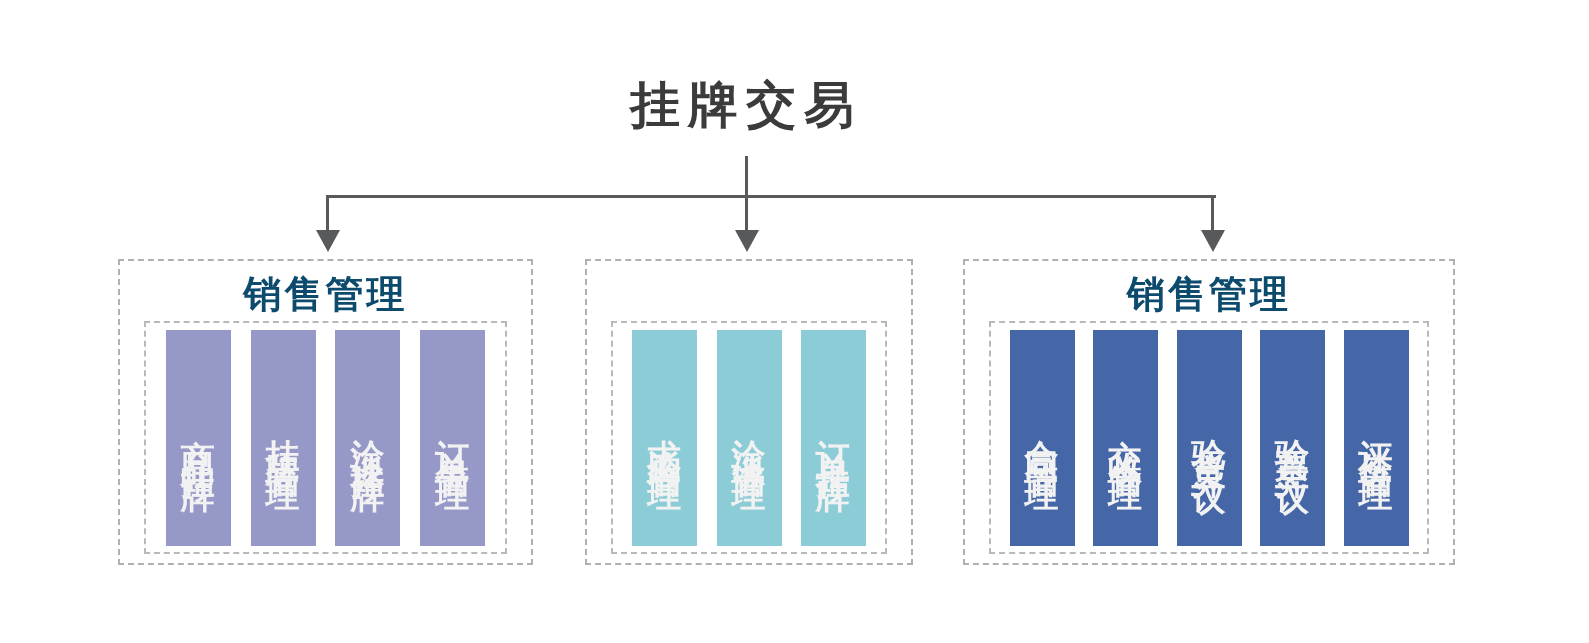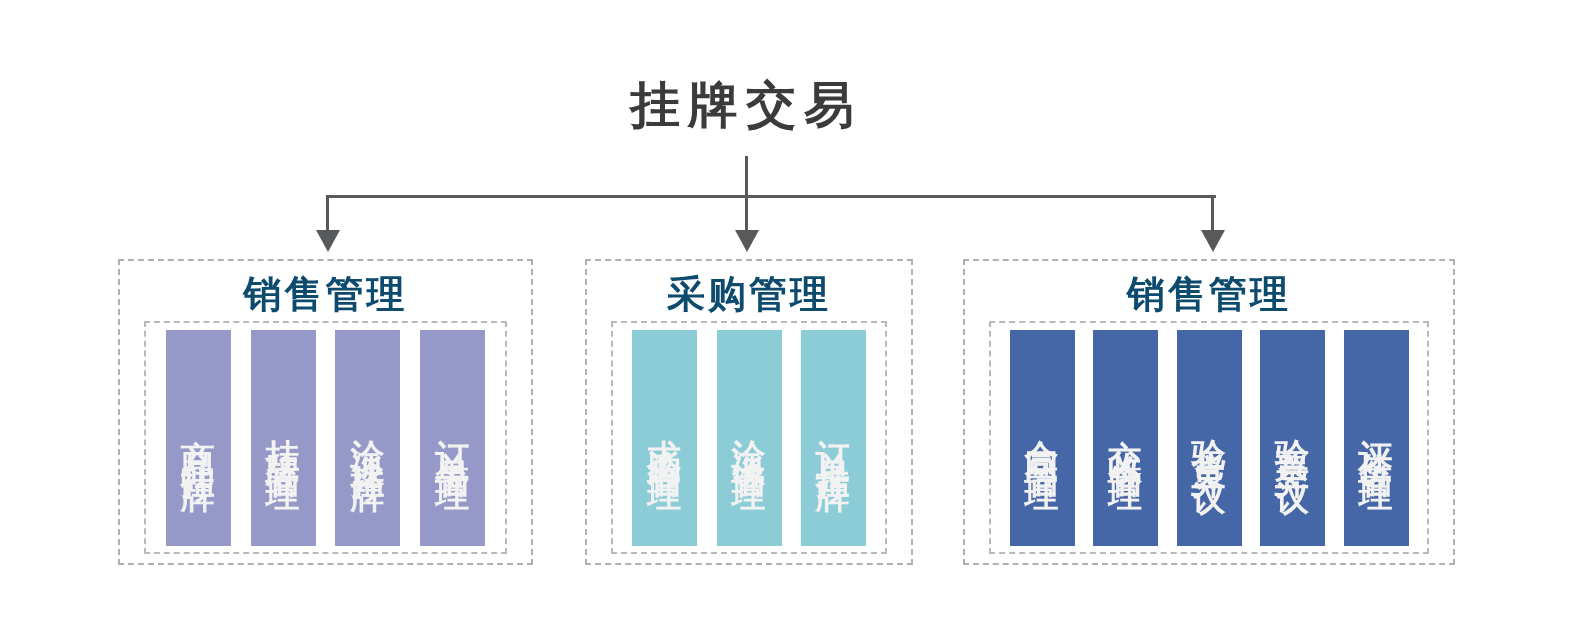--- a/index.html
+++ b/index.html
@@ -116,21 +116,20 @@
       <div class="bar" style="background-color: rgb(150, 153, 199);">
         <span class="bar-label">洽谈挂牌</span>
       </div>
       <div class="bar" style="background-color: rgb(150, 153, 199);">
         <span class="bar-label">订单管理</span>
       </div>
     </div>
   </section>
 
   <section class="group group-middle">
-    <div class="group-header">采购管理</div>
     <div class="group-inner">
       <div class="bar" style="background-color: rgb(140, 204, 215);">
         <span class="bar-label">求购管理</span>
       </div>
       <div class="bar" style="background-color: rgb(140, 204, 215);">
         <span class="bar-label">洽谈管理</span>
       </div>
       <div class="bar" style="background-color: rgb(140, 204, 215);">
         <span class="bar-label">订单挂牌</span>
       </div>

